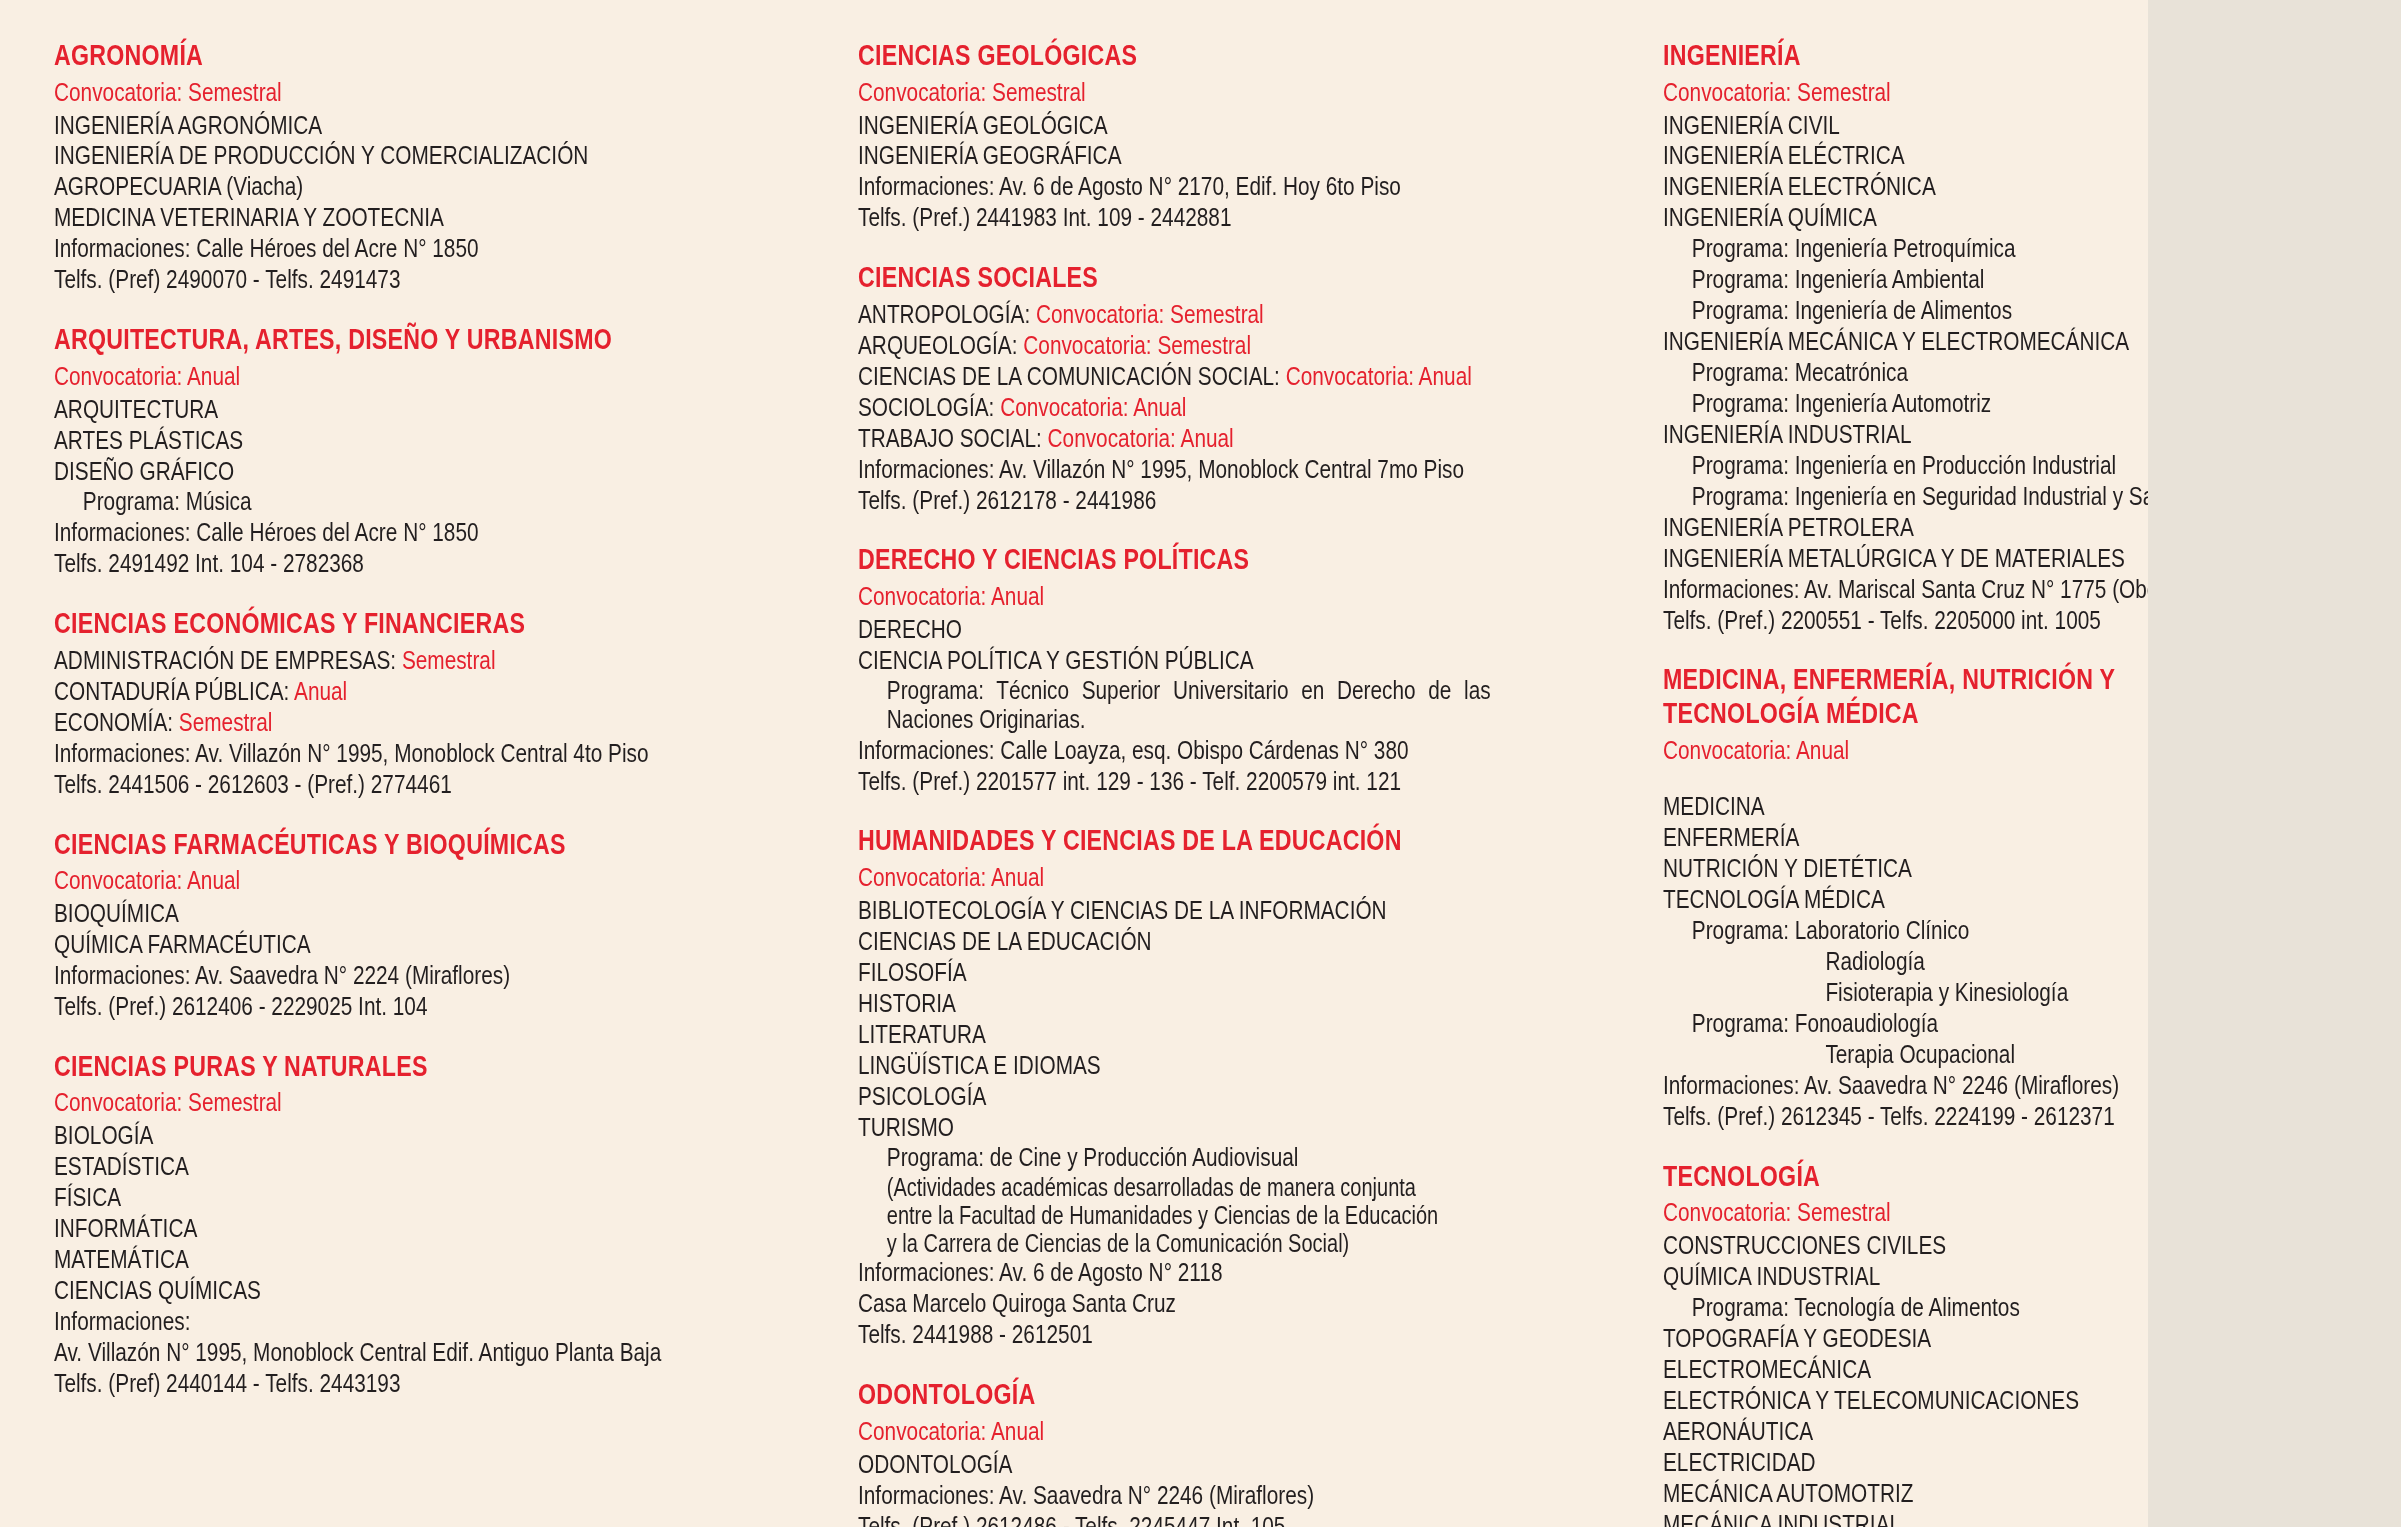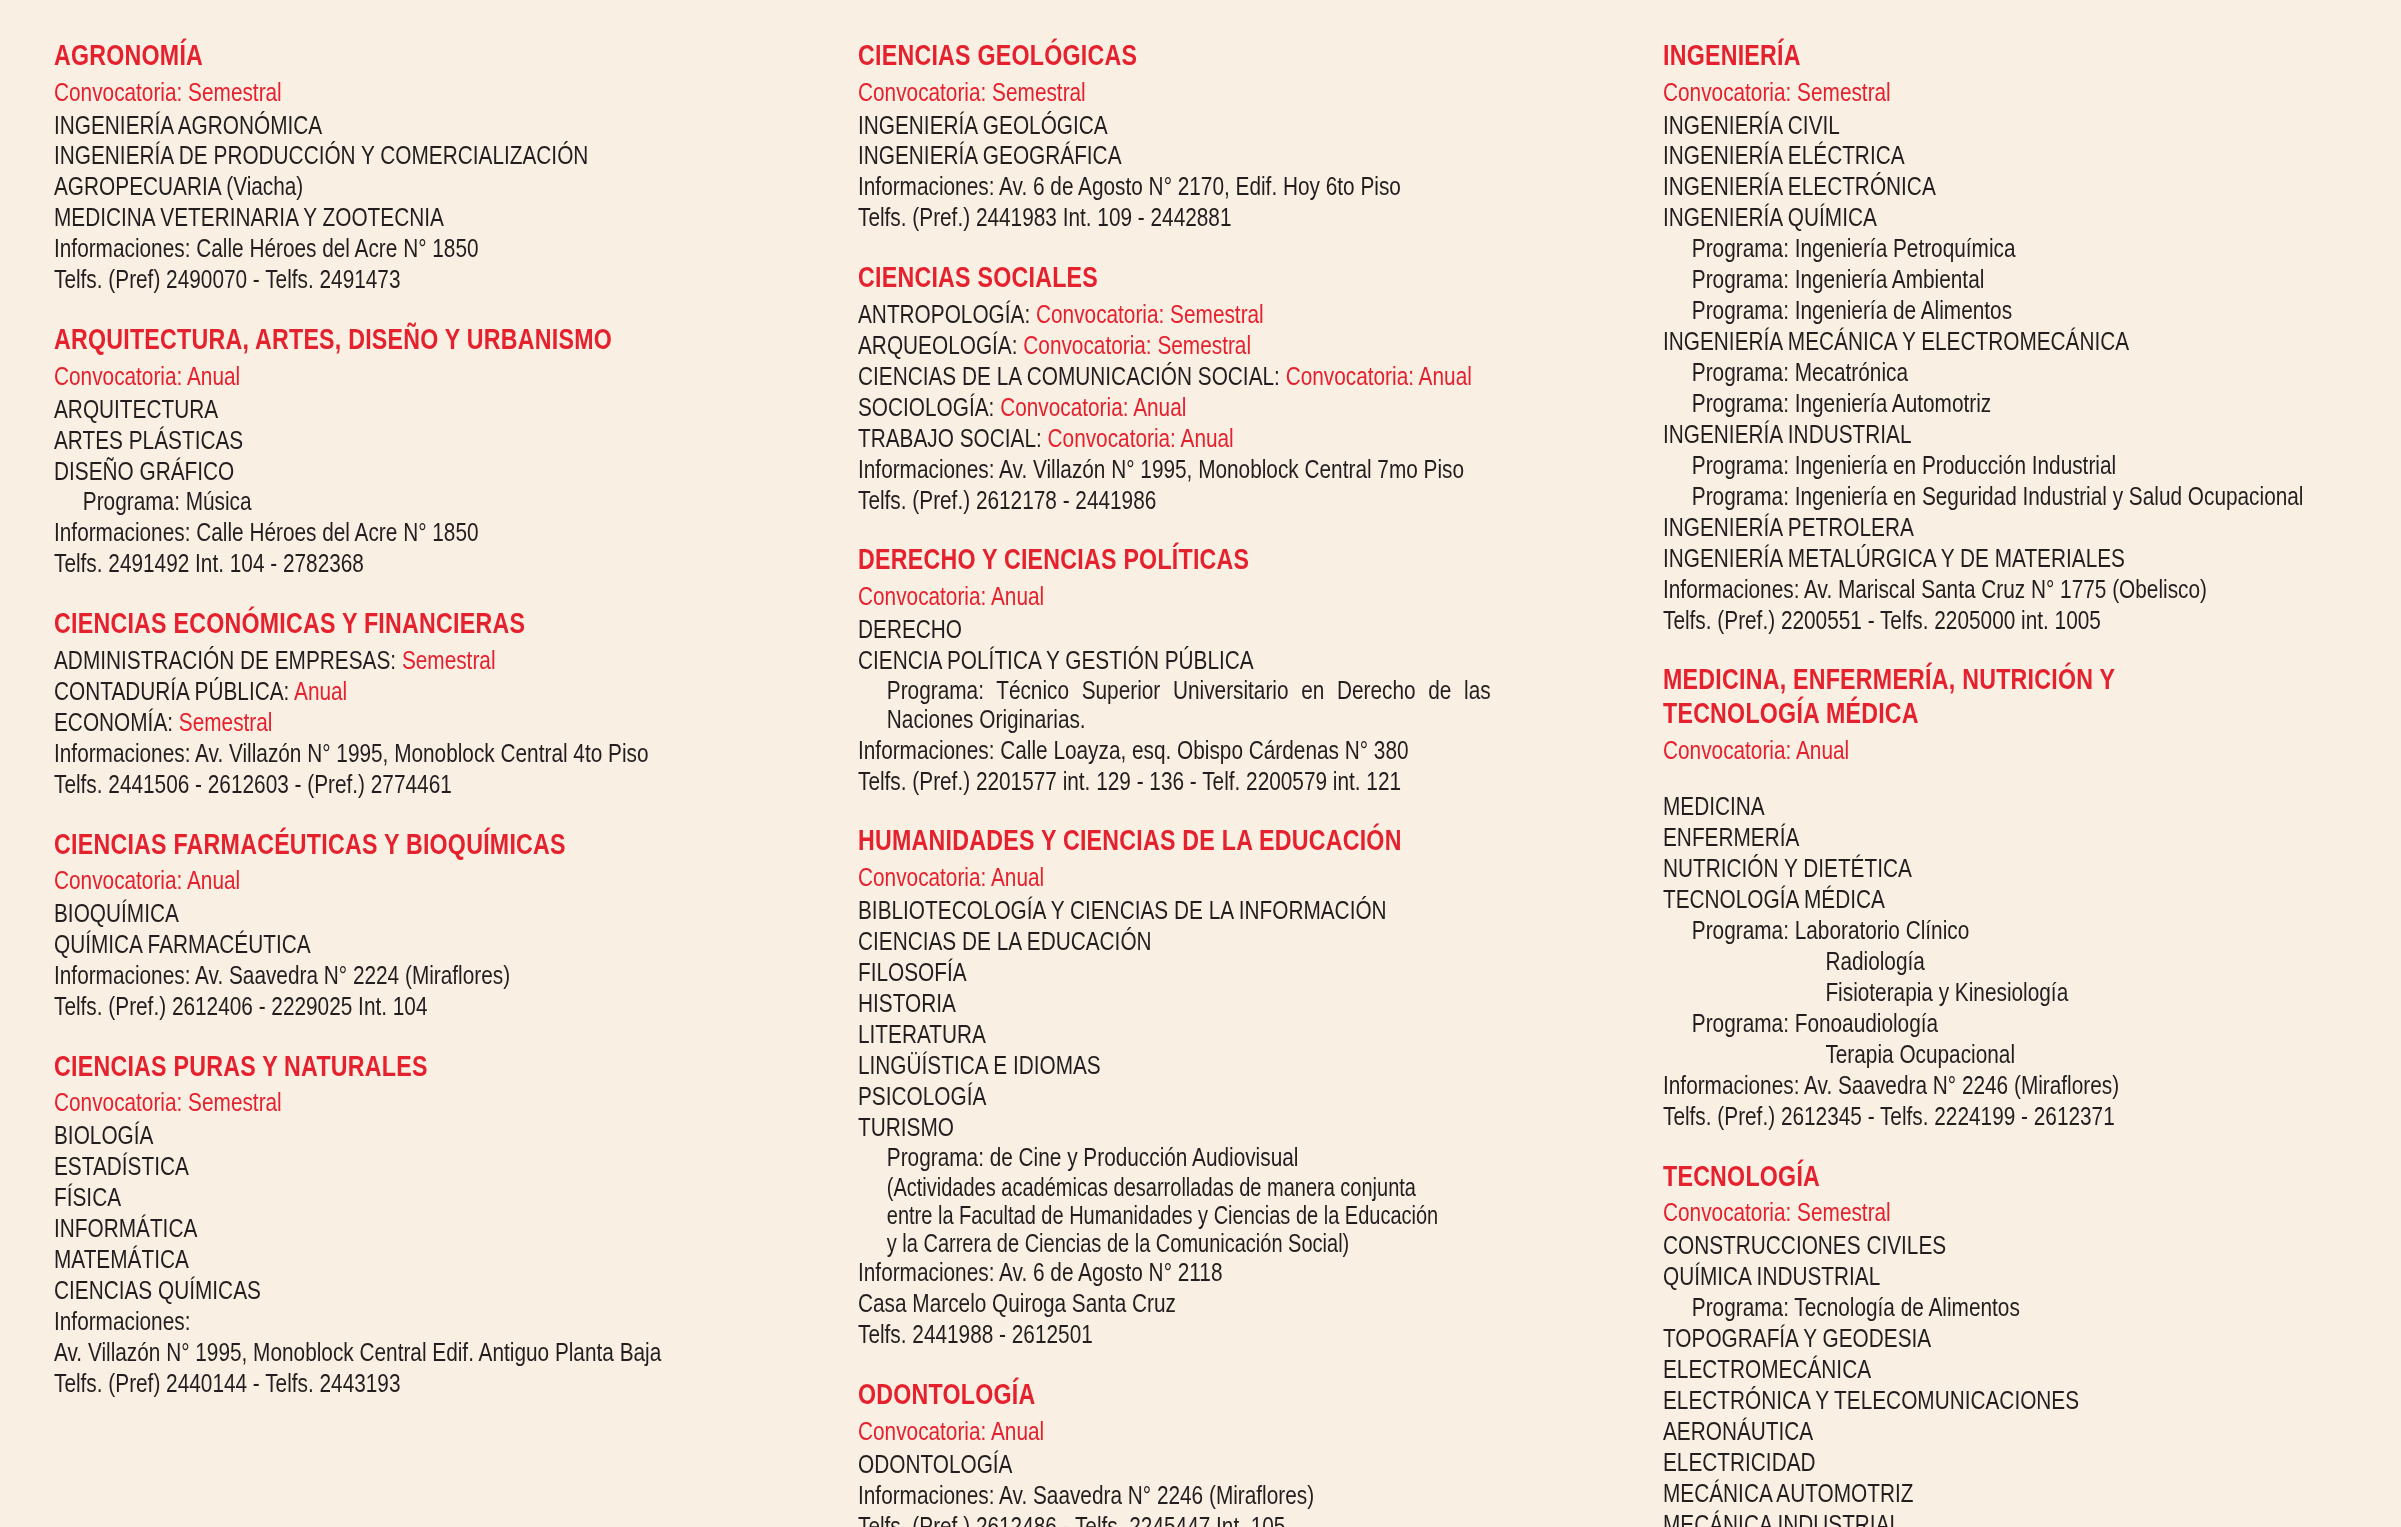--- a/index.html
+++ b/index.html
@@ -4,21 +4,21 @@
 <style>
   :root{
     --paper:#F9EFE3;
     --ink:#221E1F;
     --red:#E5212E;
   }
   html,body{margin:0;padding:0;}
   body{background:#e8e2d8;}
   .page{
     position:relative;
-    width:2401px;height:1528px;
+    width:2148px;height:1528px;
     background:var(--paper);
     overflow:hidden;
     font-family:"Liberation Sans", sans-serif;
     color:var(--ink);
   }
   .col{position:absolute;top:39px;}
   #col1{left:54px;width:755px;}
   #col2{left:858px;width:770px;}
   #col3{left:1663px;width:721px;}
   .section{margin:0 0 28px 0;}

